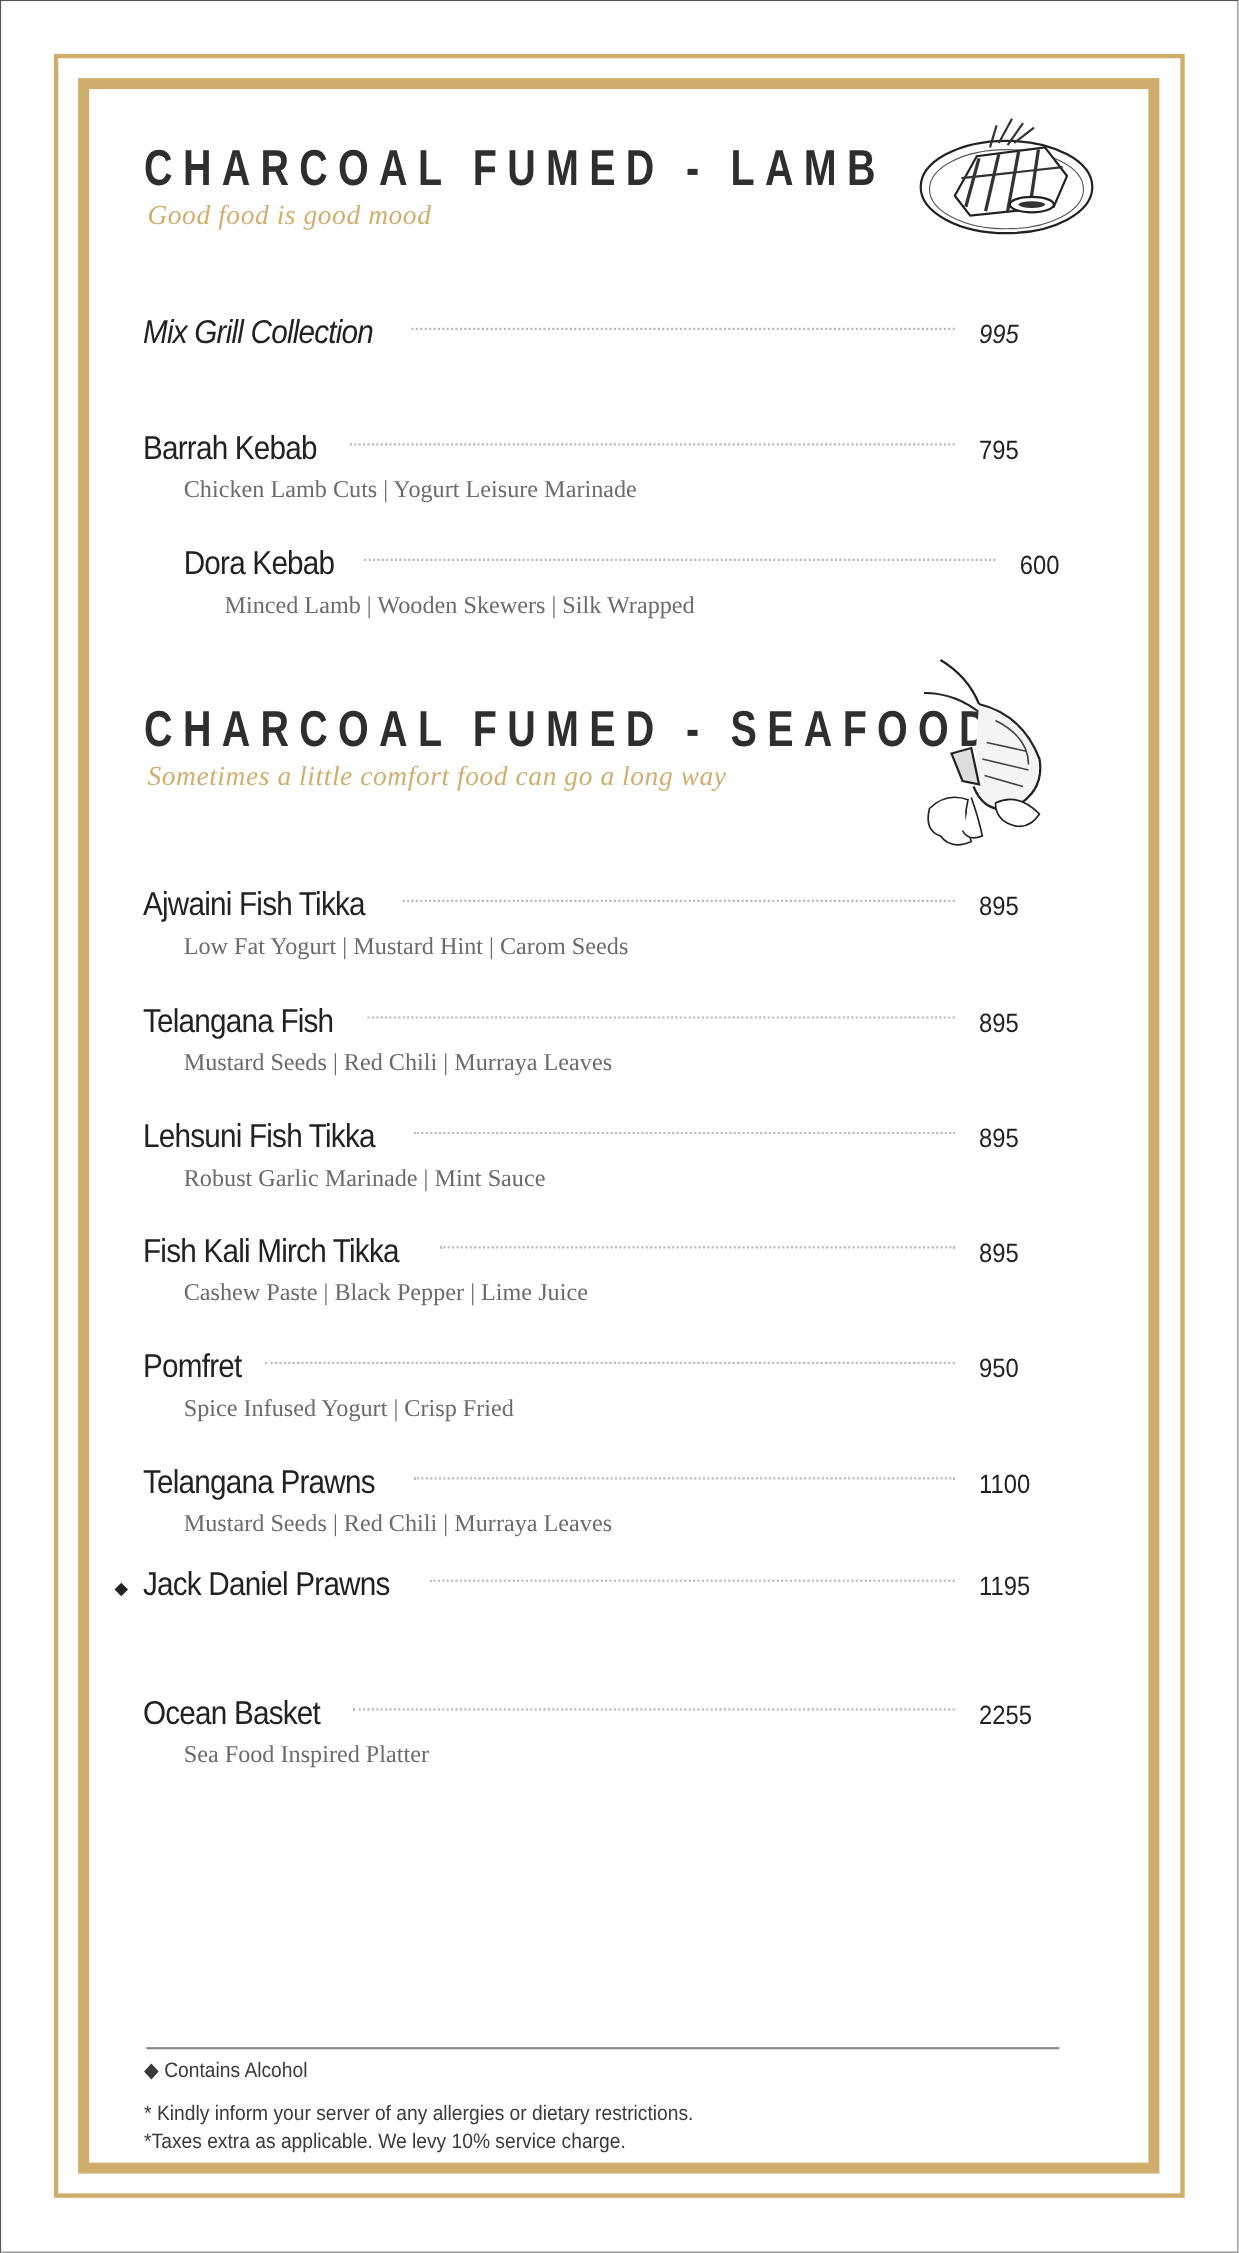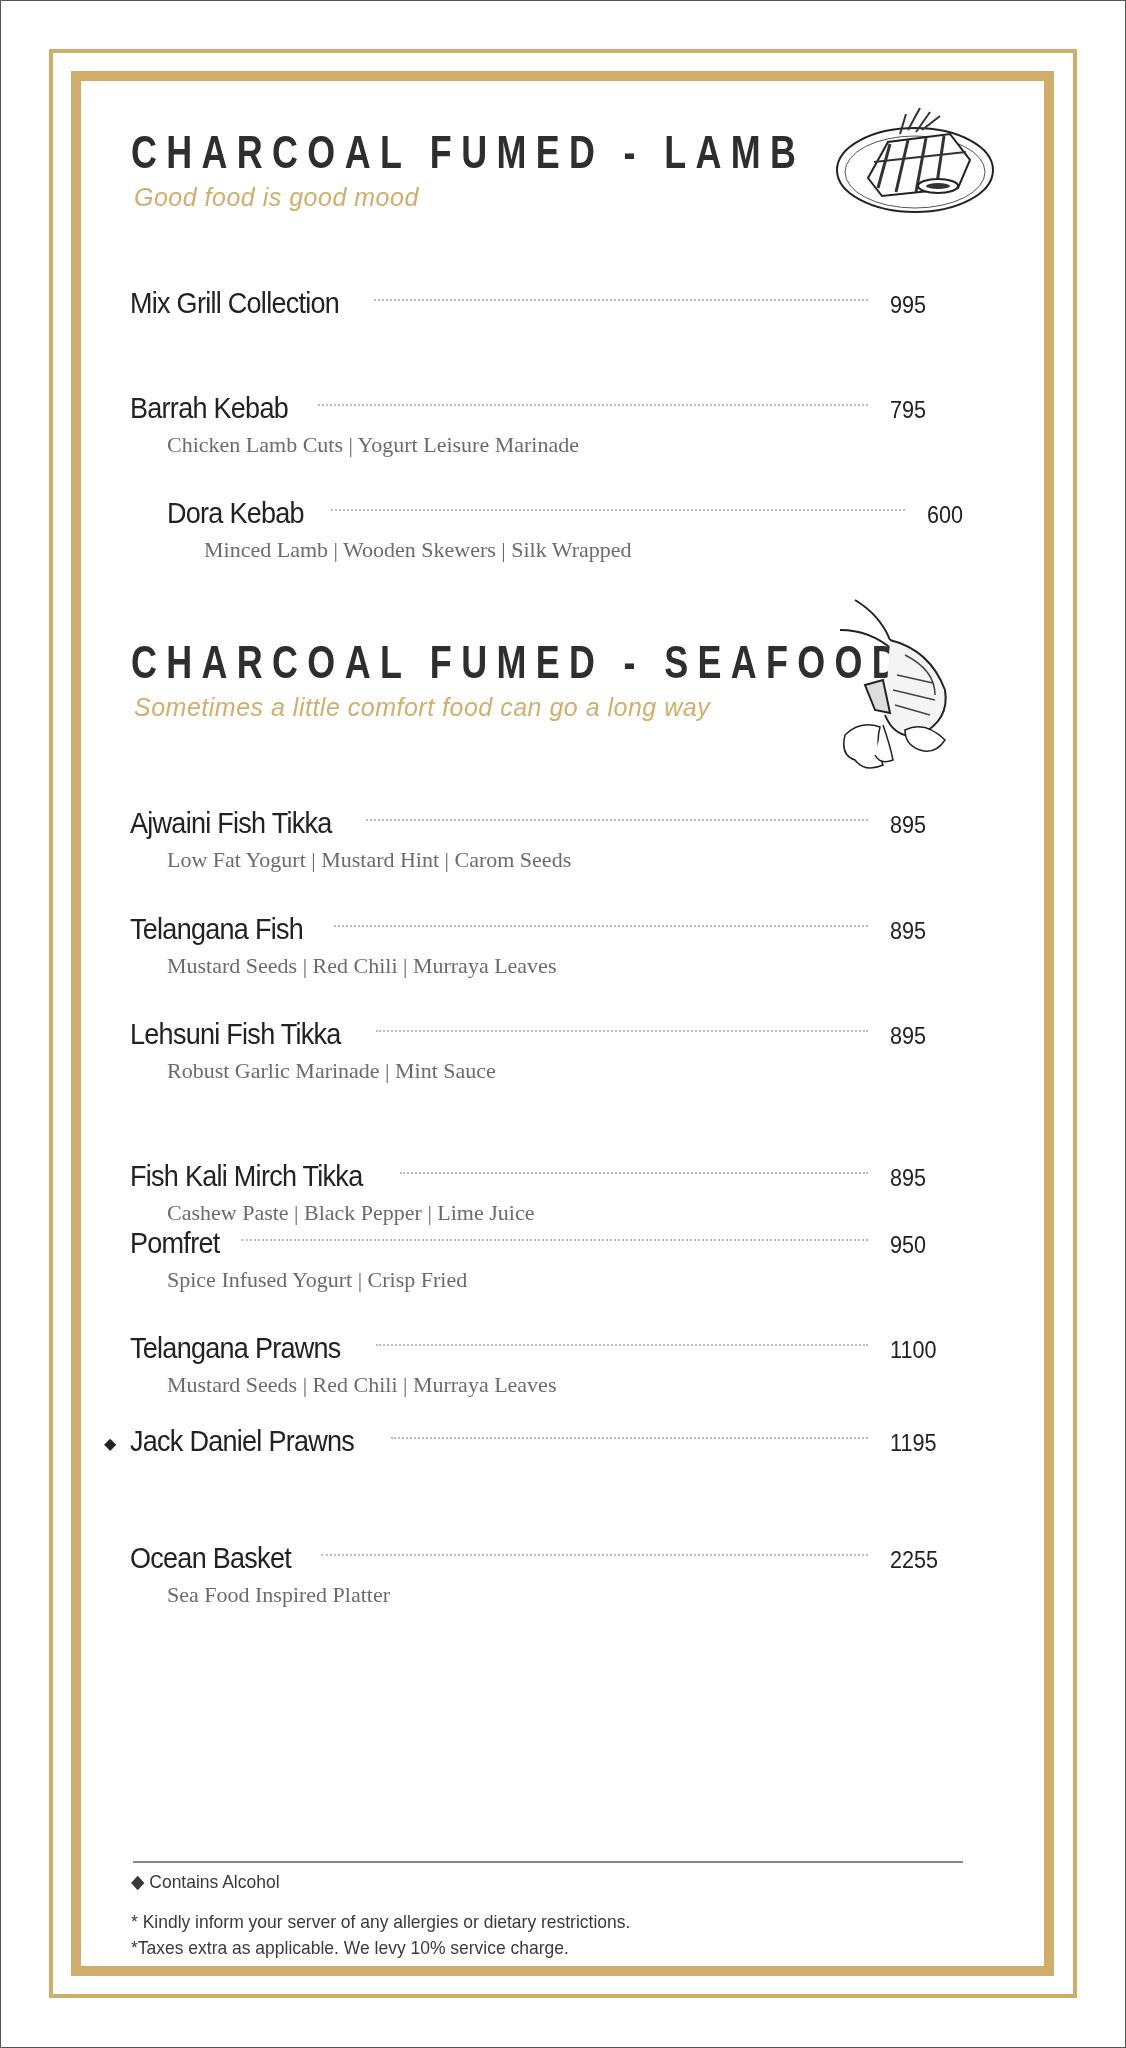--- a/index.html
+++ b/index.html
@@ -41,21 +41,21 @@
       letter-spacing: 12px;
       color: #2e2e2e;
       transform: scaleX(0.78);
       transform-origin: left center;
       white-space: nowrap;
       line-height: 1;
     }
     .section-tagline {
       position: absolute;
       left: 134px;
-      font-family: Liberation Sans, sans-serif;
+      font-family: Liberation Serif, serif;
       font-style: italic;
       font-size: 25px;
       color: #d0ae6e;
       white-space: nowrap;
       letter-spacing: 0.5px;
       text-align: center;
     }
     .illustration {
       position: absolute;
     }
@@ -149,21 +149,21 @@
     <line x1="78" y1="40" x2="66" y2="92" stroke="#333" stroke-width="3"></line>
     <line x1="96" y1="38" x2="86" y2="92" stroke="#333" stroke-width="3"></line>
     <line x1="114" y1="36" x2="106" y2="90" stroke="#333" stroke-width="3"></line>
     <line x1="44" y1="62" x2="136" y2="52" stroke="#333" stroke-width="2"></line>
     <ellipse cx="108" cy="86" rx="20" ry="7" fill="#fff" stroke="#222" stroke-width="2"></ellipse>
     <ellipse cx="108" cy="86" rx="12" ry="3" fill="#333"></ellipse>
     <path d="M70 34 L76 14 M78 30 L90 8 M86 32 L100 12 M92 30 L110 16" stroke="#333" stroke-width="2" fill="none"></path>
   </svg>
 </div>
 
-<div class="item" style="top:286px;">
+<div class="item" style="top:286px;font-style:italic;">
   <div class="item-row">
     <span class="item-name">Mix Grill Collection</span>
     <span class="item-dots"></span>
     <span class="item-price">995</span>
   </div>
 </div>
 
 <div class="item" style="top:391px;">
   <div class="item-row">
     <span class="item-name">Barrah Kebab</span>
@@ -219,21 +219,21 @@
 
 <div class="item" style="top:1017px;">
   <div class="item-row">
     <span class="item-name">Lehsuni Fish Tikka</span>
     <span class="item-dots"></span>
     <span class="item-price">895</span>
   </div>
   <div class="item-desc">Robust Garlic Marinade | Mint Sauce</div>
 </div>
 
-<div class="item" style="top:1121px;margin-top:38px;">
+<div class="item" style="top:1121px;">
   <div class="item-row">
     <span class="item-name">Fish Kali Mirch Tikka</span>
     <span class="item-dots"></span>
     <span class="item-price">895</span>
   </div>
   <div class="item-desc">Cashew Paste | Black Pepper | Lime Juice</div>
 </div>
 
 <div class="item" style="top:1226px;">
   <div class="item-row">

